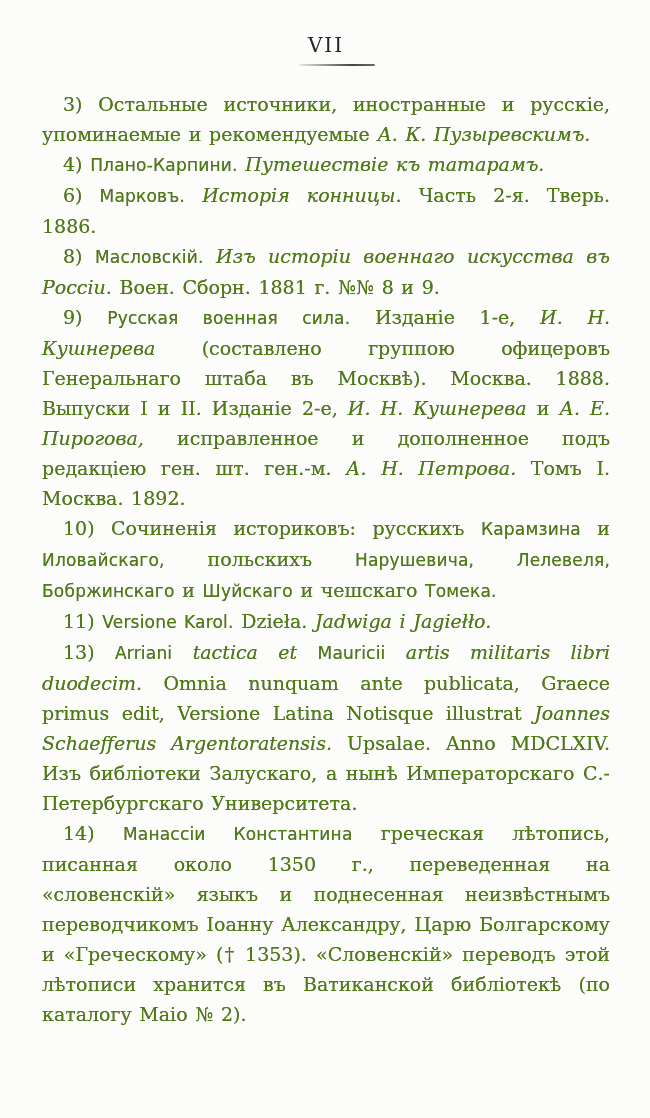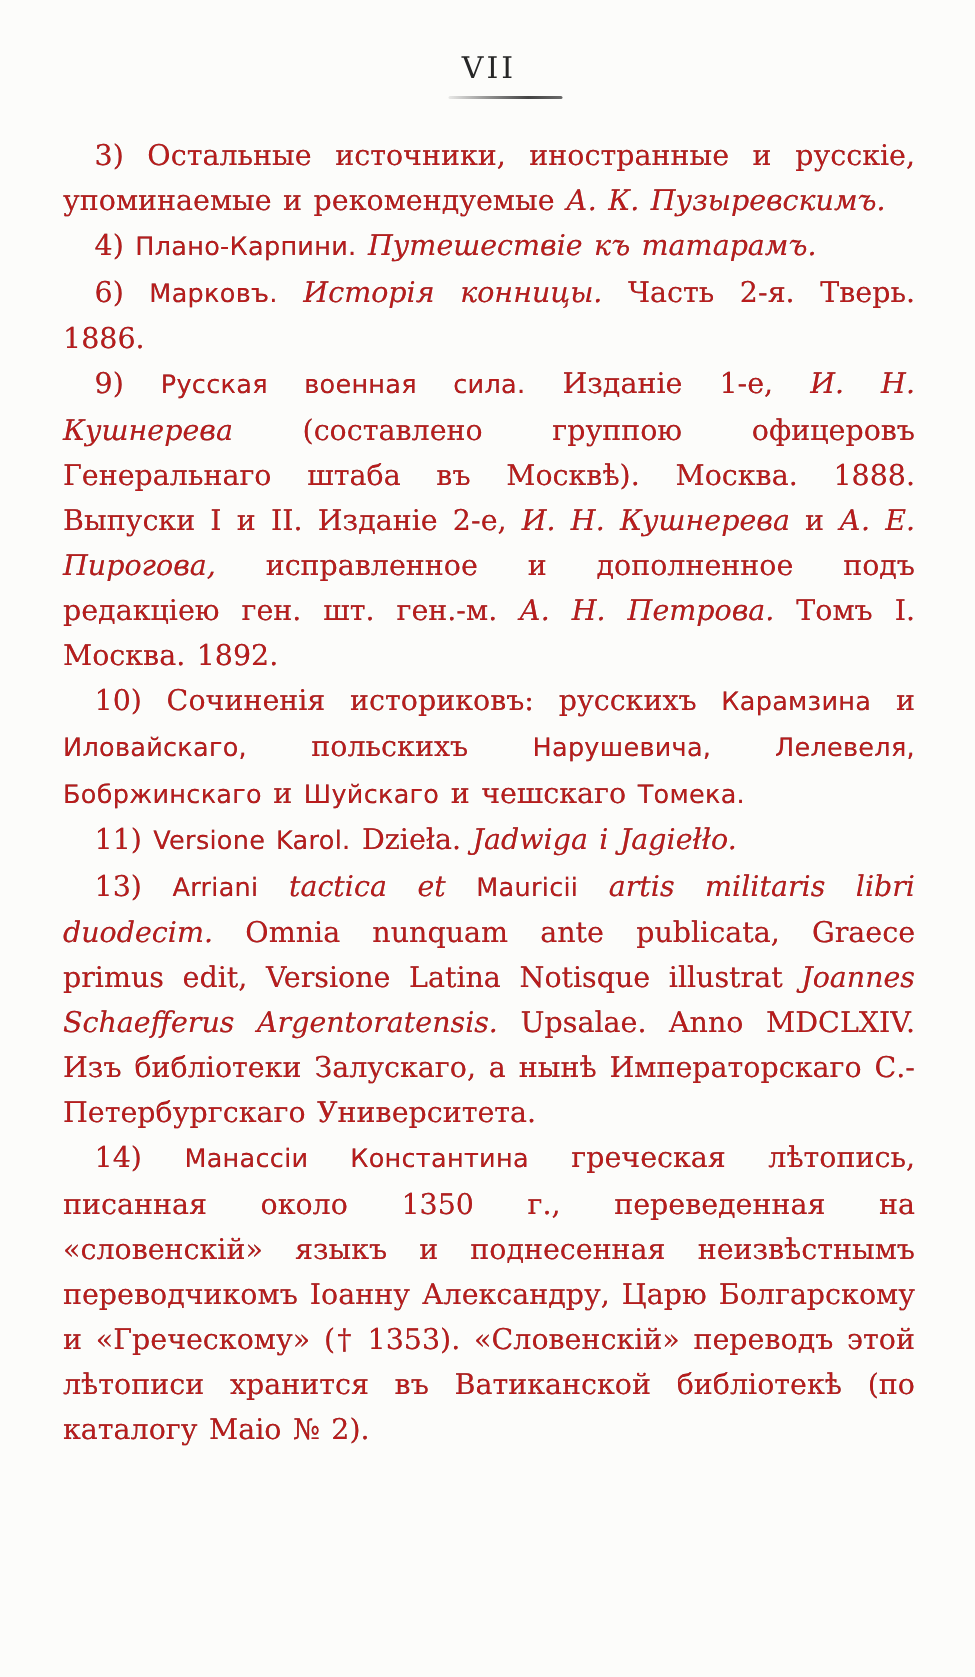--- a/index.html
+++ b/index.html
@@ -39,21 +39,21 @@
   }
   .entries {
     margin-top: 23px;
   }
   p.entry {
     font-size: 19px;
     line-height: 30px;
     text-align: justify;
     text-indent: 21px;
     word-spacing: 1.6px;
-    color: #b91c1c;
+    color: #4d7c0f;
     text-shadow: 0 0 0.4px rgba(20,20,20,0.55);
   }
   .run-r { }
   .run-i { font-style: italic; }
   .run-b {
     font-family: "DejaVu Sans", "Liberation Sans", sans-serif;
     font-weight: normal;
     font-size: 17px;
     letter-spacing: 0.2px;
   }
@@ -64,19 +64,20 @@
 <div class="page">
   <header>
     <div class="folio">VII</div>
     <div class="folio-rule"></div>
   </header>
 
   <main class="entries">
       <p class="entry"><span class="run-r">3) Остальные источники, иностранные и русскіе, упоминаемые и рекомендуемые </span><span class="run-i">А. К. Пузыревскимъ.</span></p>
       <p class="entry"><span class="run-r">4) </span><span class="run-b">Плано-Карпини.</span><span class="run-i"> Путешествіе къ татарамъ.</span></p>
       <p class="entry"><span class="run-r">6) </span><span class="run-b">Марковъ.</span><span class="run-i"> Исторія конницы.</span><span class="run-r"> Часть 2-я. Тверь. 1886.</span></p>
+      <p class="entry"><span class="run-r">8) </span><span class="run-b">Масловскій.</span><span class="run-i"> Изъ исторіи военнаго искусства въ Россіи.</span><span class="run-r"> Воен. Сборн. 1881 г. №№ 8 и 9.</span></p>
       <p class="entry"><span class="run-r">9) </span><span class="run-b">Русская военная сила.</span><span class="run-r"> Изданіе 1-е, </span><span class="run-i">И. Н. Кушнерева</span><span class="run-r"> (составлено группою офицеровъ Генеральнаго штаба въ Москвѣ). Москва. 1888. Выпуски I и II. Изданіе 2-е, </span><span class="run-i">И. Н. Кушнерева</span><span class="run-r"> и </span><span class="run-i">А. Е. Пирогова,</span><span class="run-r"> исправленное и дополненное подъ редакціею ген. шт. ген.-м. </span><span class="run-i">А. Н. Петрова.</span><span class="run-r"> Томъ I. Москва. 1892.</span></p>
       <p class="entry"><span class="run-r">10) Сочиненія историковъ: русскихъ </span><span class="run-b">Карамзина</span><span class="run-r"> и </span><span class="run-b">Иловайскаго,</span><span class="run-r"> польскихъ </span><span class="run-b">Нарушевича, Лелевеля, Бобржинскаго</span><span class="run-r"> и </span><span class="run-b">Шуйскаго</span><span class="run-r"> и чешскаго </span><span class="run-b">Томека.</span></p>
       <p class="entry"><span class="run-r">11) </span><span class="run-b">Versione Karol.</span><span class="run-r"> Dzieła. </span><span class="run-i">Jadwiga i Jagiełło.</span></p>
       <p class="entry"><span class="run-r">13) </span><span class="run-b">Arriani</span><span class="run-i"> tactica et </span><span class="run-b">Mauricii</span><span class="run-i"> artis militaris libri duodecim.</span><span class="run-r"> Omnia nunquam ante publicata, Graece primus edit, Versione Latina Notisque illustrat </span><span class="run-i">Joannes Schaefferus Argentoratensis.</span><span class="run-r"> Upsalae. Anno MDCLXIV. Изъ библіотеки Залускаго, а нынѣ Императорскаго С.-Петербургскаго Университета.</span></p>
       <p class="entry"><span class="run-r">14) </span><span class="run-b">Манассіи Константина</span><span class="run-r"> греческая лѣтопись, писанная около 1350 г., переведенная на «словенскій» языкъ и поднесенная неизвѣстнымъ переводчикомъ Іоанну Александру, Царю Болгарскому и «Греческому» († 1353). «Словенскій» переводъ этой лѣтописи хранится въ Ватиканской библіотекѣ (по каталогу Maio № 2).</span></p>
     </main>
 </div>
 
 </body></html>

